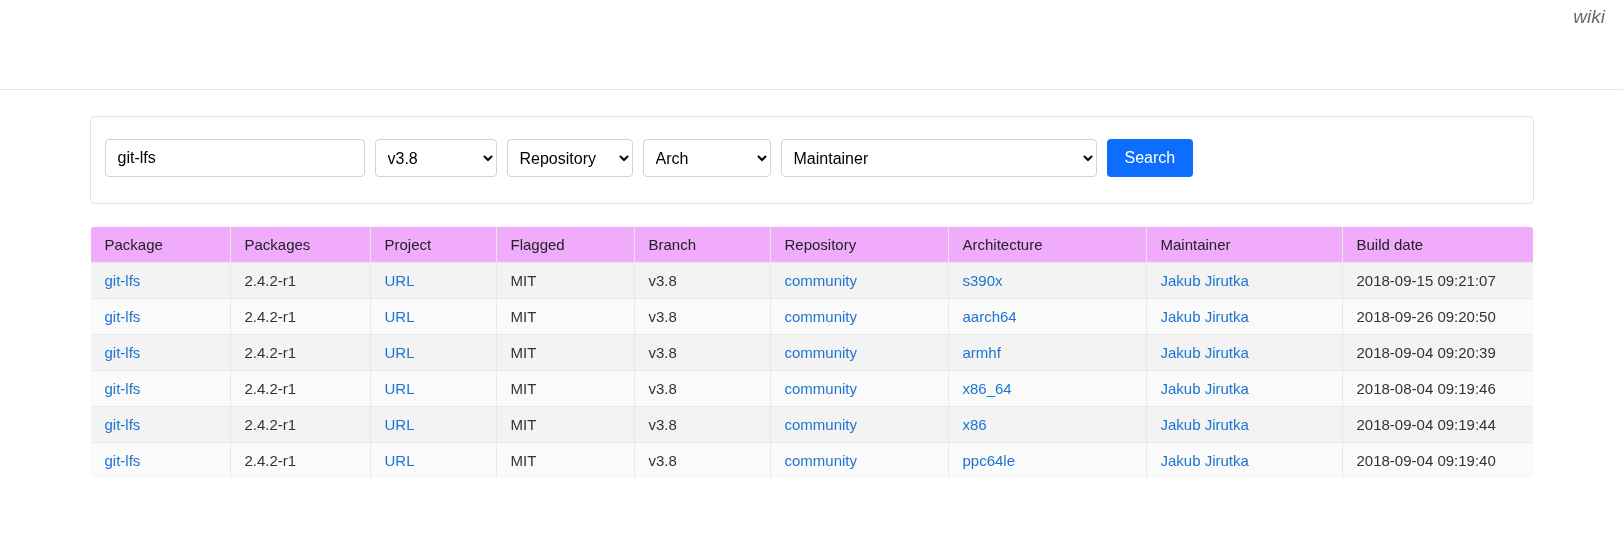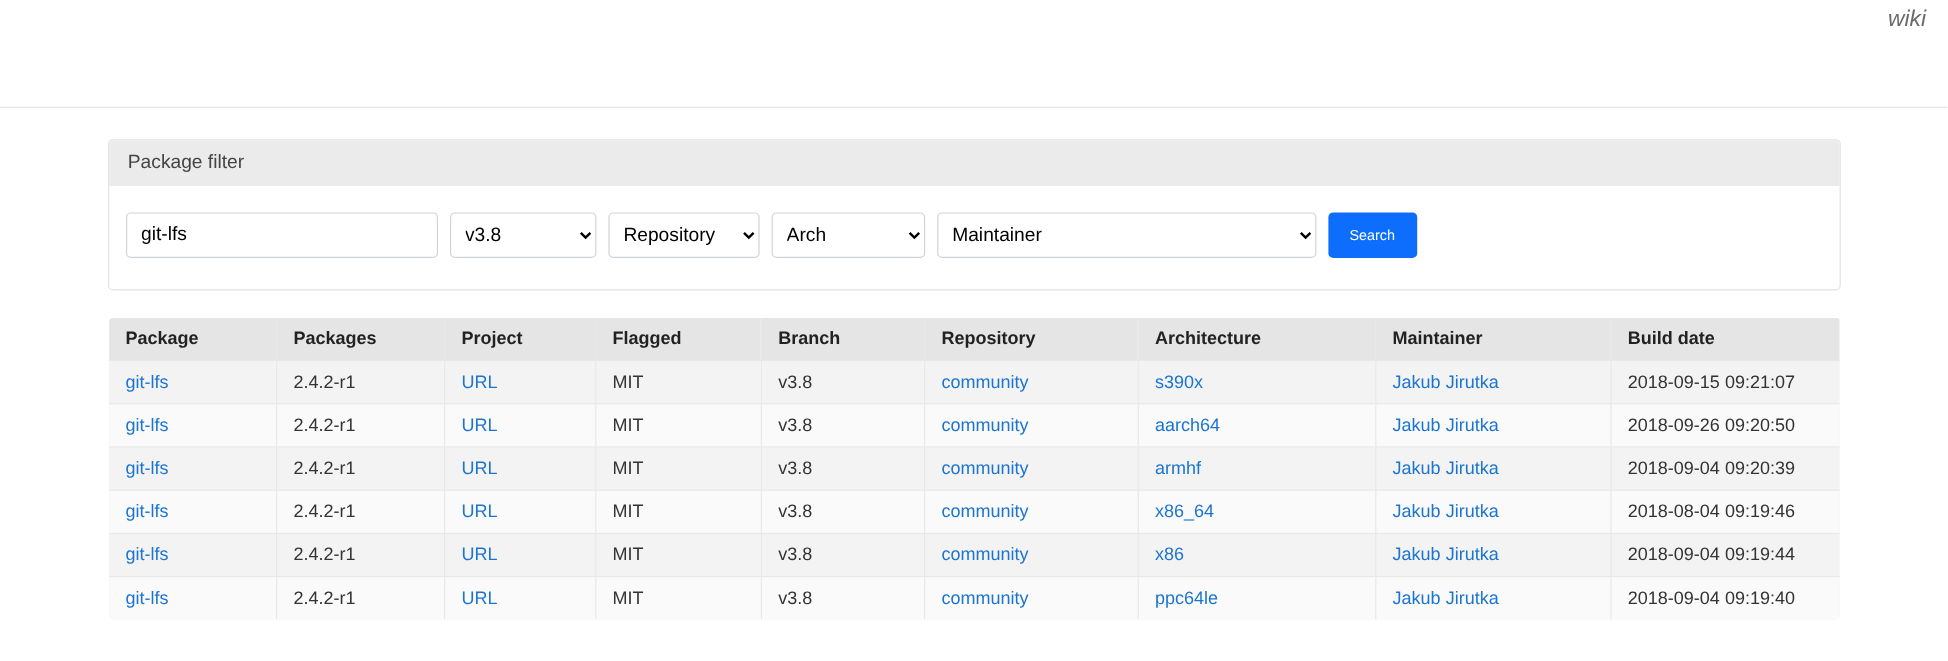--- a/index.html
+++ b/index.html
@@ -90,39 +90,39 @@
   .sel.repo   { width: 126px; }
   .sel.arch   { width: 128px; }
   .sel.maint  { width: 316px; }
   .btn {
     height: 38px;
     padding: 0 18px;
     background: #0d6efd;
     color: #fff;
     border: none;
     border-radius: 4px;
-    font-size: 12px;
+    font-size: 16px;
     cursor: pointer;
   }
   .tbl {
     width: 100%;
     border-collapse: collapse;
     border: 1px solid #e2e2e2;
     border-radius: 4px;
     overflow: hidden;
   }
   .tbl th, .tbl td {
     text-align: left;
     padding: 9px 14px;
     border: 1px solid #e8e8e8;
     font-size: 15px;
   }
   .tbl th {
-    background: #e5e5e5;
-    font-weight: 700;
+    background: #f0abfc;
+    font-weight: 400;
     color: #222;
   }
   .tbl tbody tr:nth-child(even) td { background: #fafafa; }
   .tbl tbody tr:nth-child(odd)  td { background: #f3f3f3; }
   .tbl a { color: #1b75d0; text-decoration: none; cursor: pointer; }
   .col-package { width: 140px; }
   .col-version { width: 140px; }
   .col-project { width: 126px; }
   .col-licence { width: 138px; }
   .col-branch  { width: 136px; }
@@ -133,21 +133,20 @@
 </head>
 <body>
 
 <div class="topbar">
   <a class="wiki">wiki</a>
 </div>
 
 <div class="container">
 
   <div class="panel">
-    <div class="panel-header">Package filter</div>
     <div class="filter-row">
       <input class="txt" type="text" value="git-lfs" style="">
       <select class="sel branch">
         <option>v3.8</option>
       </select>
       <select class="sel repo">
         <option>Repository</option>
       </select>
       <select class="sel arch">
         <option>Arch</option>

